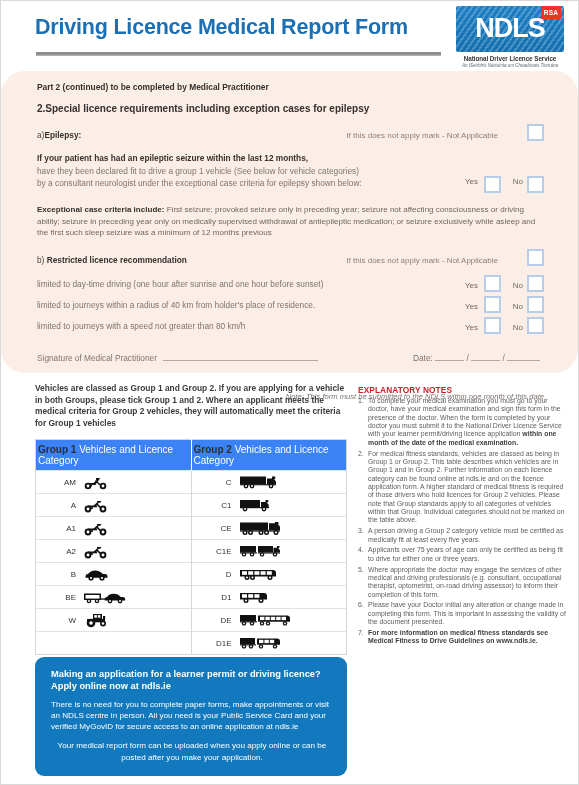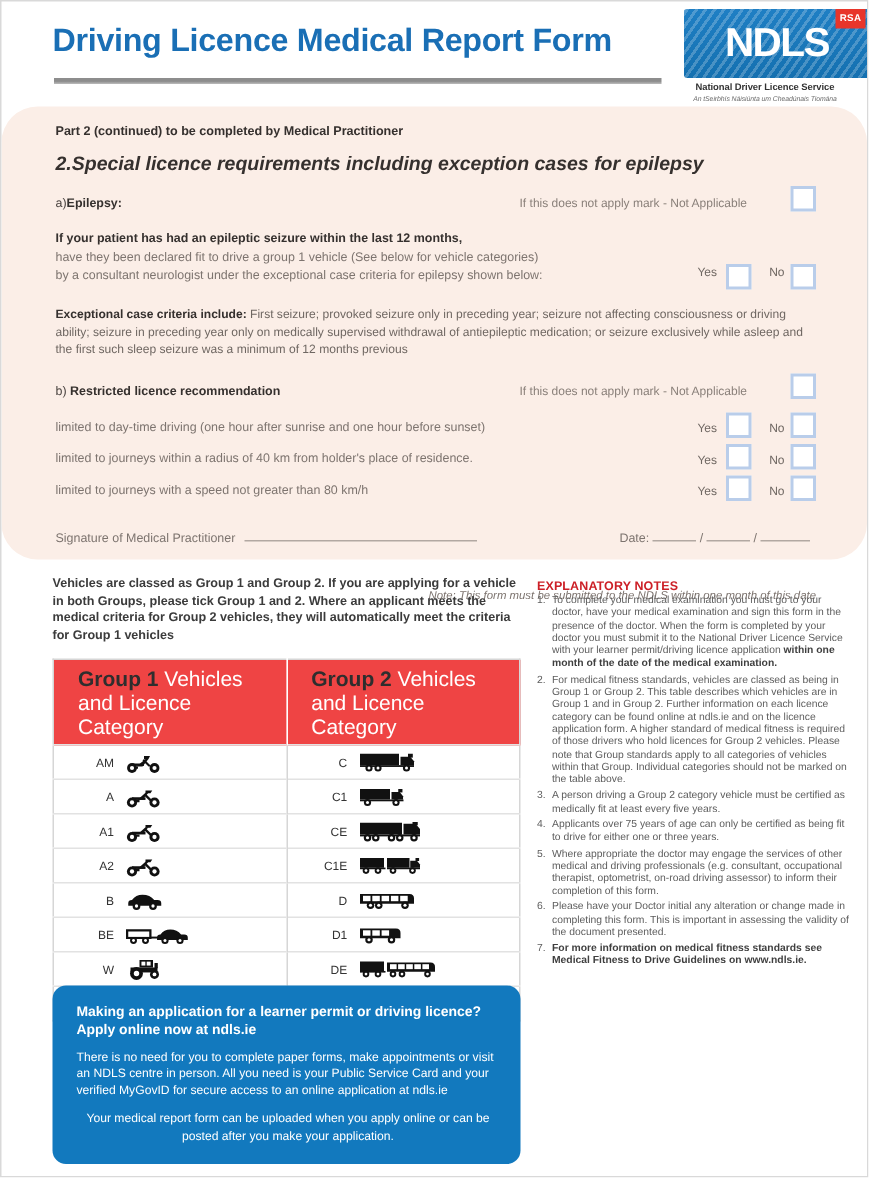--- a/index.html
+++ b/index.html
@@ -44,21 +44,21 @@
   }
 
   
   .logo{
     position:absolute;
     right:14px; top:5px;
     width:108px;
   }
   .logo-box{
     position:relative;
-    width:124px;height:46px;
+    width:108px;height:46px;
     background:
       repeating-linear-gradient(-55deg,
         rgba(255,255,255,.22) 0 2px,
         rgba(255,255,255,0) 2px 5px),
       linear-gradient(to bottom,#1f7fc4,#1470b0);
     border-radius:2px;
     overflow:hidden;
   }
   .logo-text{
     position:absolute;
@@ -111,21 +111,21 @@
   .pink-inner{
     position:relative;
     padding:0 34px 0 36px;
     font-size:8.3px;
     line-height:12.6px;
     color:#4a4340;
   }
   .ln{ position:relative; }
   .b{ font-weight:bold; color:#35302e;}
   .row-head{ font-size:8.4px; font-weight:bold; color:#35302e; margin-bottom:9px;}
-  .row-head2{ font-size:13px; font-weight:bold; color:#35302e; margin-bottom:14px;font-style:italic;}
+  .row-head2{ font-size:10px; font-weight:bold; color:#35302e; margin-bottom:14px;}
   .muted{ color:#7d746f; }
 
   .na-text{
     position:absolute;
     right:46px;
     font-size:8px;
     color:#8a807a;
     white-space:nowrap;
   }
   .cbox{
@@ -183,25 +183,25 @@
   }
 
   
   table.cat{
     width:312px;
     border-collapse:collapse;
     table-layout:fixed;
     border:1px solid #d6d6d6;
   }
   table.cat th{
-    background:#ef4444;
+    background:#3b82f6;
     color:#ffffff;
-    font-size:14px;
+    font-size:10px;
     text-align:left;
-    padding:4px 6px 4px 16px;
+    padding:4px 6px 4px 2px;
     font-weight:normal;
     border-right:1px solid #ffffff;
   }
   table.cat th .gh{ color:#2e2e2e; font-weight:bold;}
   table.cat td{
     border-top:1px solid #e2e2e2;
     border-right:1px solid #d6d6d6;
     height:22px;
     vertical-align:middle;
     padding:0;

